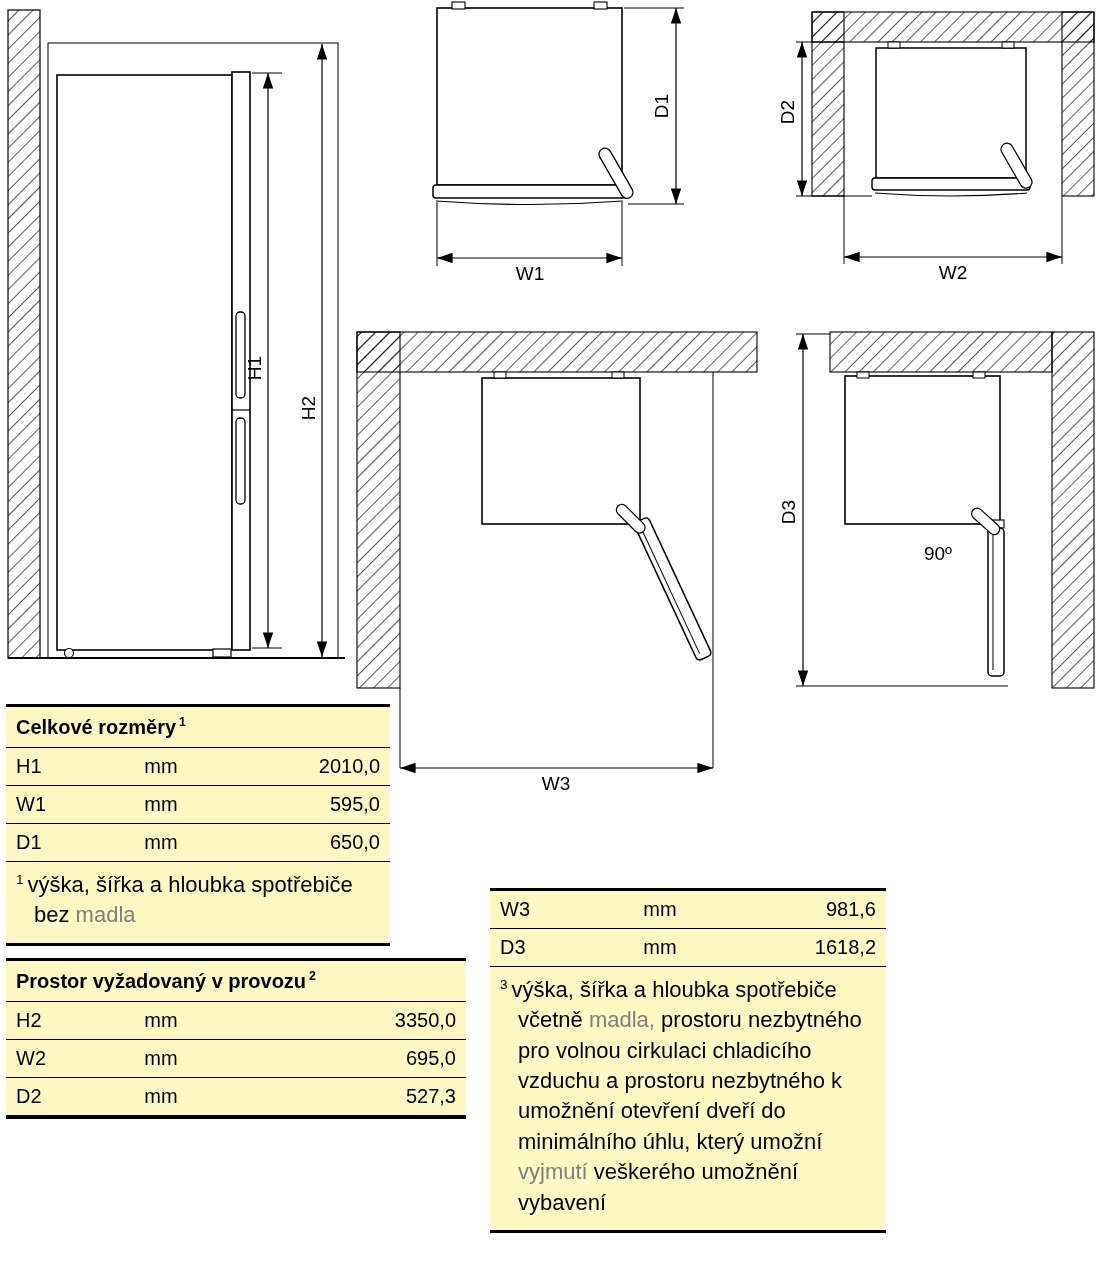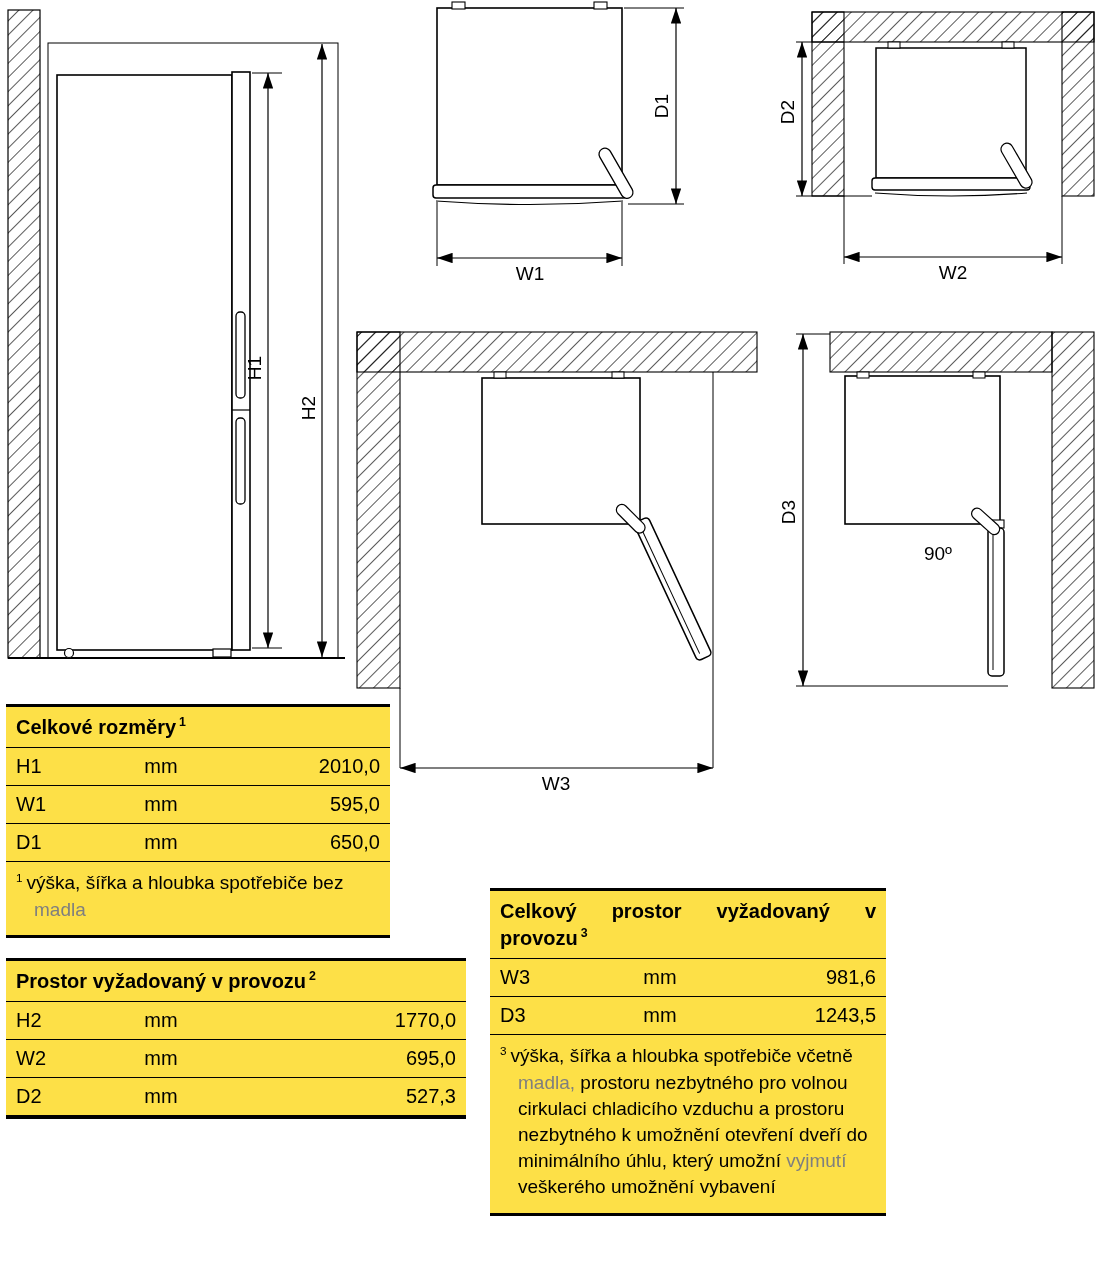--- a/index.html
+++ b/index.html
@@ -15,21 +15,21 @@
   svg.diagrams { position: absolute; left: 0; top: 0; }
   svg text {
     font-family: "Liberation Sans", sans-serif;
     font-size: 19px;
     fill: #000;
   }
 
   
   .dim-table {
     position: absolute;
-    background: #fde047;
+    background: #fef9c3;
     border-top: 3px solid #000;
     border-bottom: 3px solid #000;
     font-size: 20px;
   }
   .t-overall   { left: 6px;  top: 704px; width: 384px; }
   .t-operating { left: 6px;  top: 958px; width: 460px; }
   .t-total     { left: 490px; top: 888px; width: 396px; }
 
   .thead {
     font-weight: bold;
@@ -48,21 +48,21 @@
     padding: 0 10px;
     border-bottom: 1px solid #000;
     box-sizing: border-box;
   }
   .t-overall .trow, .t-operating .trow { grid-template-columns: 90px 110px 1fr; }
   .t-total .trow { grid-template-columns: 90px 140px 1fr; }
   .c-unit  { justify-self: center; text-align: right; }
   .c-value { justify-self: end; text-align: center; }
 
   .tfoot {
-    font-size: 19px;
+    font-size: 22px;
     line-height: 1.38;
     padding: 8px 14px 12px 28px;
     text-indent: -18px;
   }
   .tfoot sup { margin-right: 4px; }
   .tfoot .muted { color: #7f7f7f; }
   .t-operating .tfoot { text-align: justify; }
 </style>
 </head>
 <body>
@@ -214,46 +214,43 @@
     </div>
   </div>
 
   <div class="dim-table t-operating">
     <div class="thead">
       <span>Prostor vyžadovaný v provozu</span><sup>2</sup>
     </div>
     <div class="trow">
       <span class="c-label">H2</span>
       <span class="c-unit">mm</span>
-      <span class="c-value">1770,0</span>
+      <span class="c-value">3350,0</span>
     </div>
     <div class="trow">
       <span class="c-label">W2</span>
       <span class="c-unit">mm</span>
       <span class="c-value">695,0</span>
     </div>
     <div class="trow">
       <span class="c-label">D2</span>
       <span class="c-unit">mm</span>
       <span class="c-value">527,3</span>
     </div>
   </div>
 
   <div class="dim-table t-total">
-    <div class="thead">
-      <span>Celkový prostor vyžadovaný v provozu</span><sup>3</sup>
-    </div>
     <div class="trow">
       <span class="c-label">W3</span>
       <span class="c-unit">mm</span>
       <span class="c-value">981,6</span>
     </div>
     <div class="trow">
       <span class="c-label">D3</span>
       <span class="c-unit">mm</span>
-      <span class="c-value">1243,5</span>
+      <span class="c-value">1618,2</span>
     </div>
     <div class="tfoot">
       <sup>3</sup><span>výška, šířka a hloubka spotřebiče včetně </span><span class="muted">madla,</span><span> prostoru nezbytného pro volnou cirkulaci chladicího vzduchu a prostoru nezbytného k umožnění otevření dveří do minimálního úhlu, který umožní </span><span class="muted">vyjmutí</span><span> veškerého umožnění vybavení</span>
     </div>
   </div>
 
 </div>
 
 </body></html>

